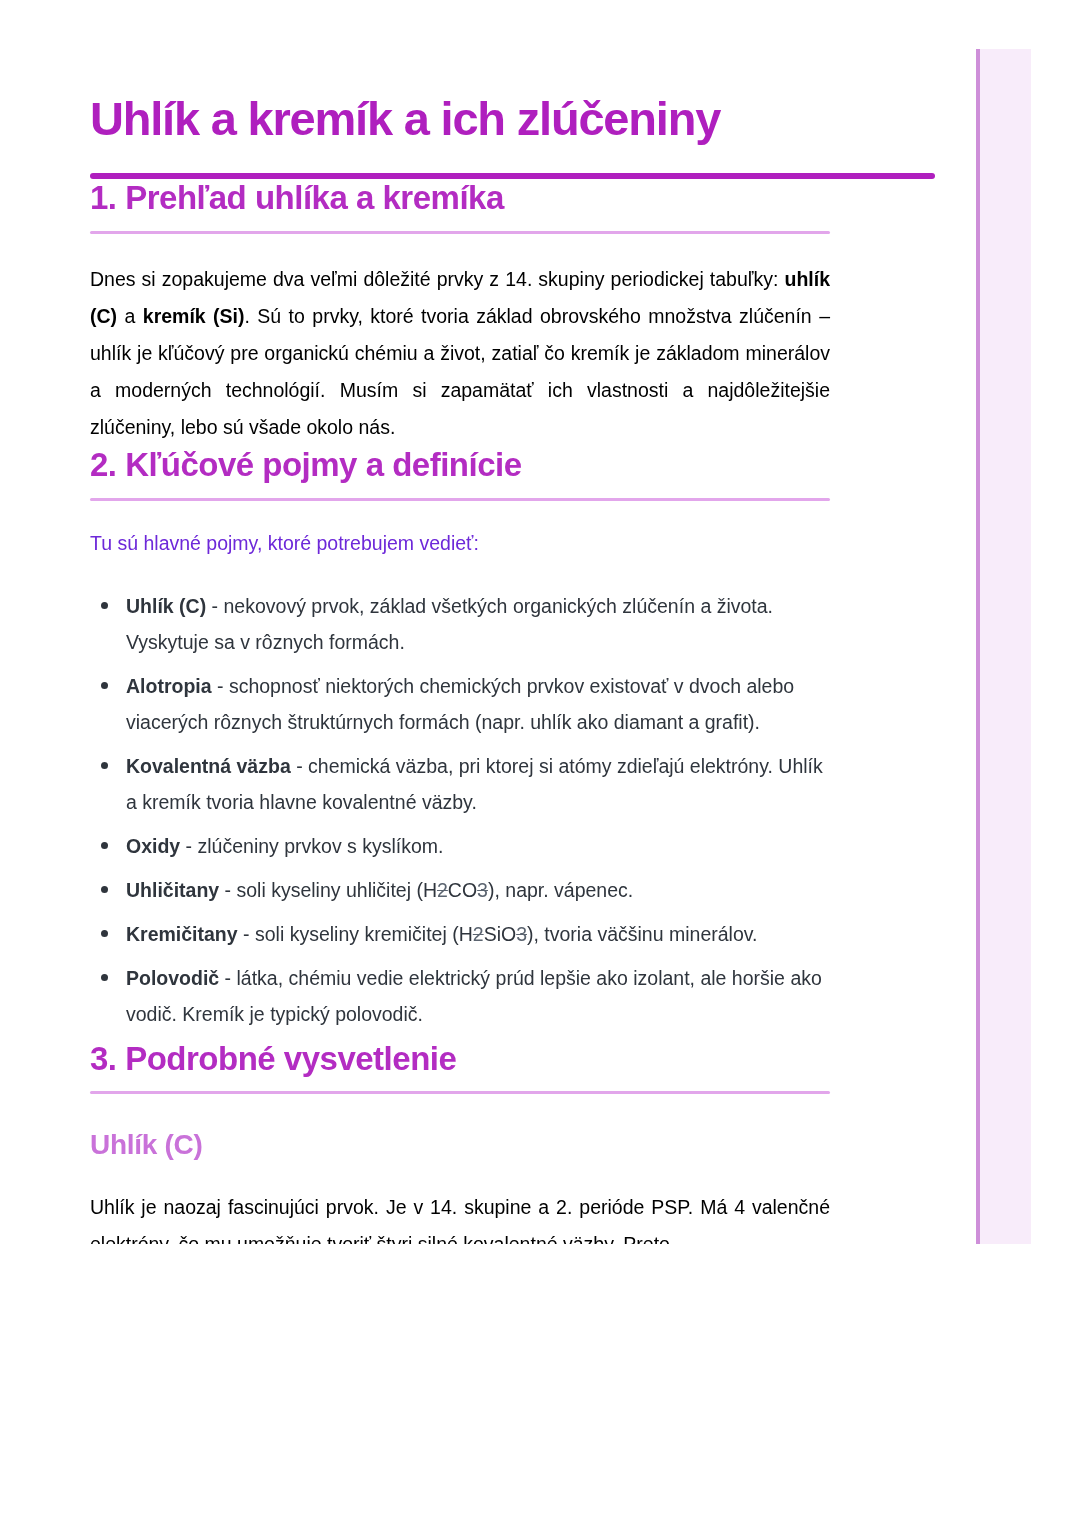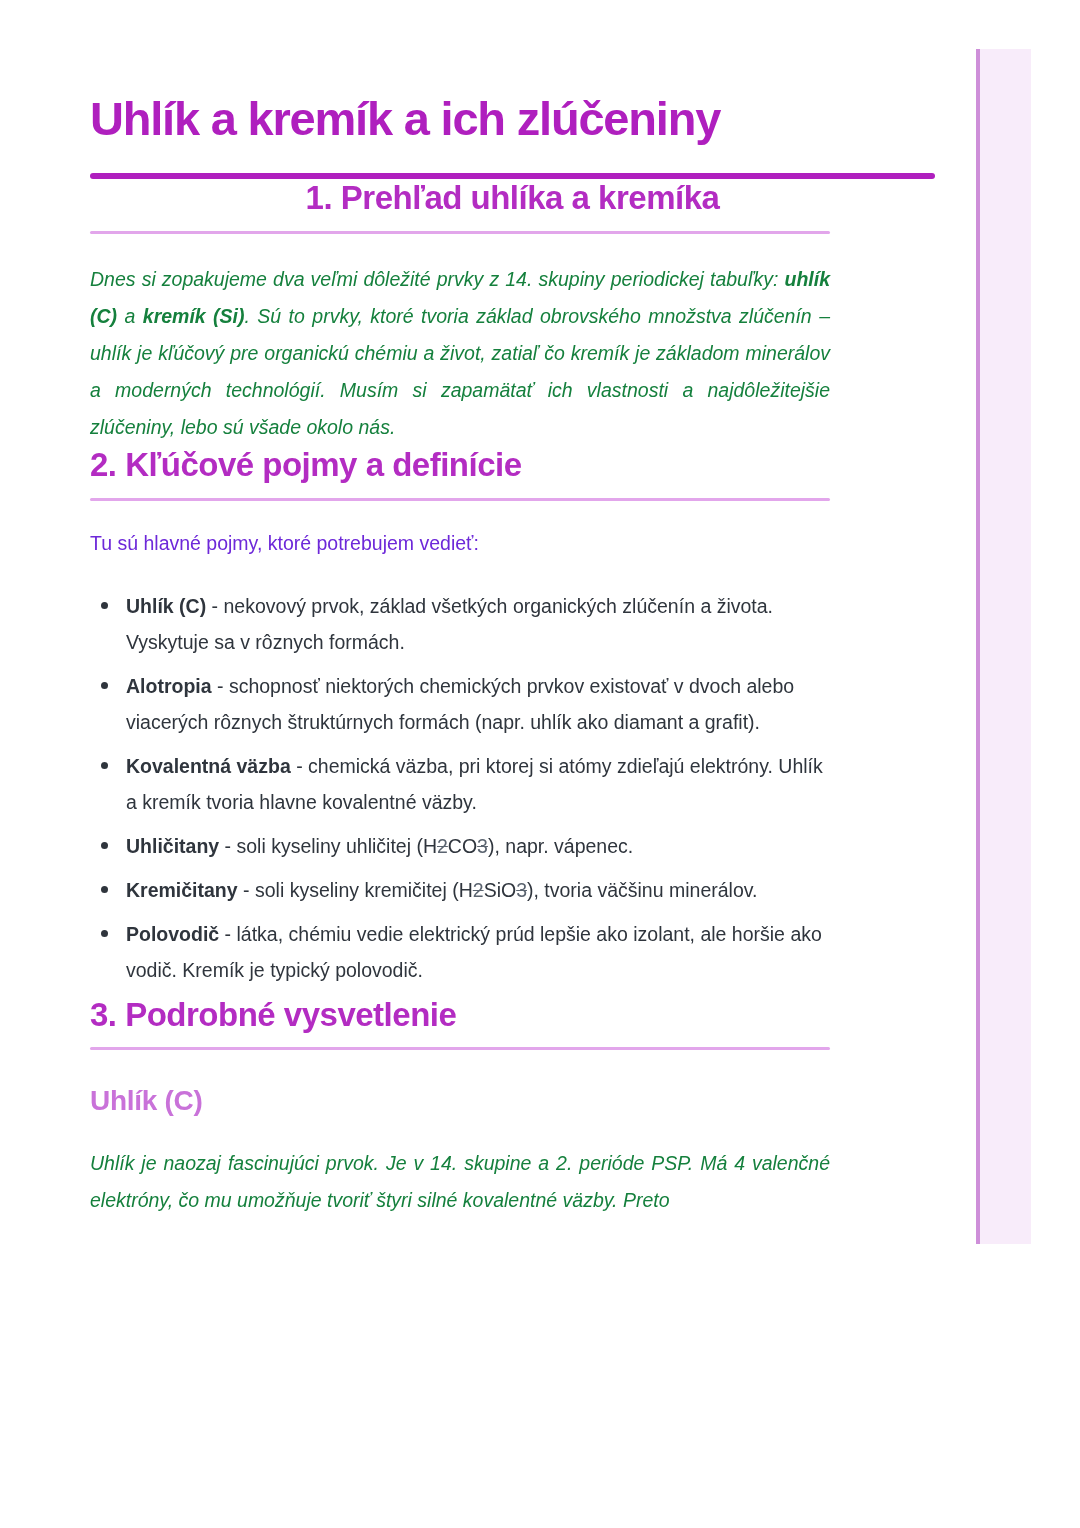--- a/index.html
+++ b/index.html
@@ -46,38 +46,37 @@
     border-radius: 3px;
   }
   h2.section-heading {
     margin: 0;
     font-size: 33px;
     line-height: 1.15;
     font-weight: bold;
     letter-spacing: -0.5px;
     color: #B32CC2;
   }
-  .mt-s1 { margin-top: 52px; text-align: center; }
+  .mt-s1 { margin-top: 52px; }
   .mt-s2 { margin-top: 48px; }
   .mt-s3 { margin-top: 52px; }
   .section-rule {
     margin-top: 14px;
     width: 740px;
     height: 3px;
     background: #E2A6EB;
     border-radius: 2px;
   }
   p.body-text {
     width: 740px;
     margin: 27px 0 0 0;
     font-size: 19.5px;
     line-height: 37px;
     text-align: justify;
-    color: #15803d;
-    font-style: italic;
+    color: #000000;
   }
   p.lead-text {
     width: 740px;
     margin: 27px 0 0 0;
     font-size: 19.5px;
     line-height: 30px;
     color: #6d28d9;
   }
   ul.terms-list {
     margin: 30px 12px 0 0;
@@ -144,20 +143,21 @@
     <p class="lead-text">Tu sú hlavné pojmy, ktoré potrebujem vedieť:</p>
 
     <ul class="terms-list">
   <li><span class="b">Uhlík (C)</span><span><span> - nekovový prvok, základ všetkých organických zlúčenín a života. Vyskytuje sa v rôznych formách.</span></span></li>
 
 
   <li><span class="b">Alotropia</span><span><span> - schopnosť niektorých chemických prvkov existovať v dvoch alebo viacerých rôznych štruktúrnych formách (napr. uhlík ako diamant a grafit).</span></span></li>
 
   <li><span class="b">Kovalentná väzba</span><span><span> - chemická väzba, pri ktorej si atómy zdieľajú elektróny. Uhlík a kremík tvoria hlavne kovalentné väzby.</span></span></li>
 
+  <li><span class="b">Oxidy</span><span><span> - zlúčeniny prvkov s kyslíkom.</span></span></li>
 
   <li><span class="b">Uhličitany</span><span><span> - soli kyseliny uhličitej (H</span><span class="st">2</span><span>CO</span><span class="st">3</span><span>), napr. vápenec.</span></span></li>
 
   <li><span class="b">Kremičitany</span><span><span> - soli kyseliny kremičitej (H</span><span class="st">2</span><span>SiO</span><span class="st">3</span><span>), tvoria väčšinu minerálov.</span></span></li>
 
   <li><span class="b">Polovodič</span><span><span> - látka, chémiu vedie elektrický prúd lepšie ako izolant, ale horšie ako vodič. Kremík je typický polovodič.</span></span></li>
 </ul>
 
     <h2 class="section-heading mt-s3">3. Podrobné vysvetlenie</h2>
     <div class="section-rule"></div>

